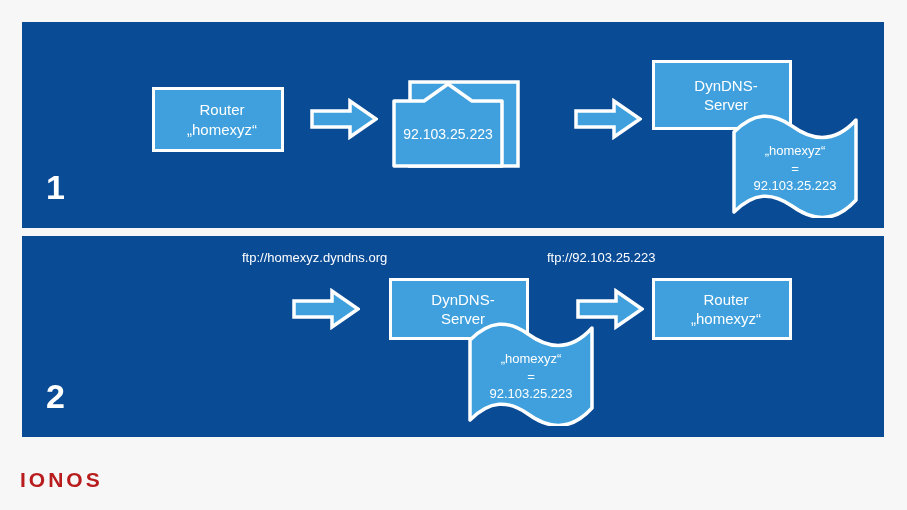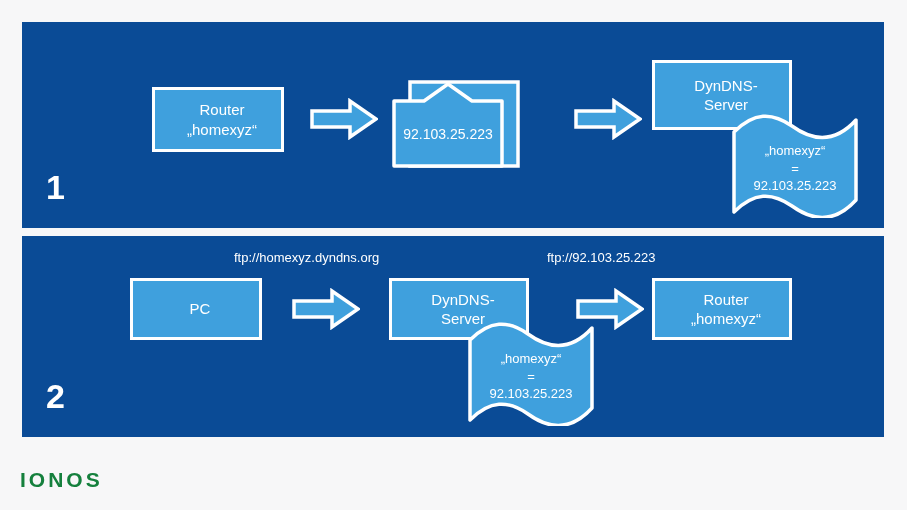--- a/index.html
+++ b/index.html
@@ -109,21 +109,21 @@
     color: #ffffff;
     font-size: 13px;
     white-space: nowrap;
   }
 
   
   #brand-logo {
     position: absolute;
     left: 20px;
     top: 468px;
-    color: #15803d;
+    color: #b91c1c;
     font-size: 21px;
     font-weight: bold;
     letter-spacing: 3px;
   }
 </style>
 </head>
 <body>
 
 <div class="stage">
 
@@ -172,25 +172,24 @@
 =
 92.103.25.223</div>
     </div>
 
   </div>
 
   <div class="panel" id="panel-2">
 
     <div class="step-number" id="step-number-2">2</div>
 
-    <div class="protocol-label" style="left:212px; top:14px;">ftp://homexyz.dyndns.org</div>
+    <div class="protocol-label" style="left:220px; top:14px;">ftp://homexyz.dyndns.org</div>
 
     <div class="protocol-label" style="left:525px; top:14px;">ftp://92.103.25.223</div>
 
-    <div class="node-box" id="p2-pc" style="left:108px; top:42px; width:132px; height:62px;">PC</div>
 
     <div class="block-arrow" style="left:270px; top:52px;">
       <svg viewBox="0 0 68 42" preserveAspectRatio="none">
         <polygon points="2,13 40,13 40,3 66,21 40,39 40,29 2,29" fill="#3fa0dd" stroke="#ffffff" stroke-width="3.5" stroke-linejoin="miter"></polygon>
       </svg>
     </div>
 
     <div class="node-box" id="p2-dyndns" style="left:367px; top:42px; width:140px; height:62px;">DynDNS-
 Server</div>
 

